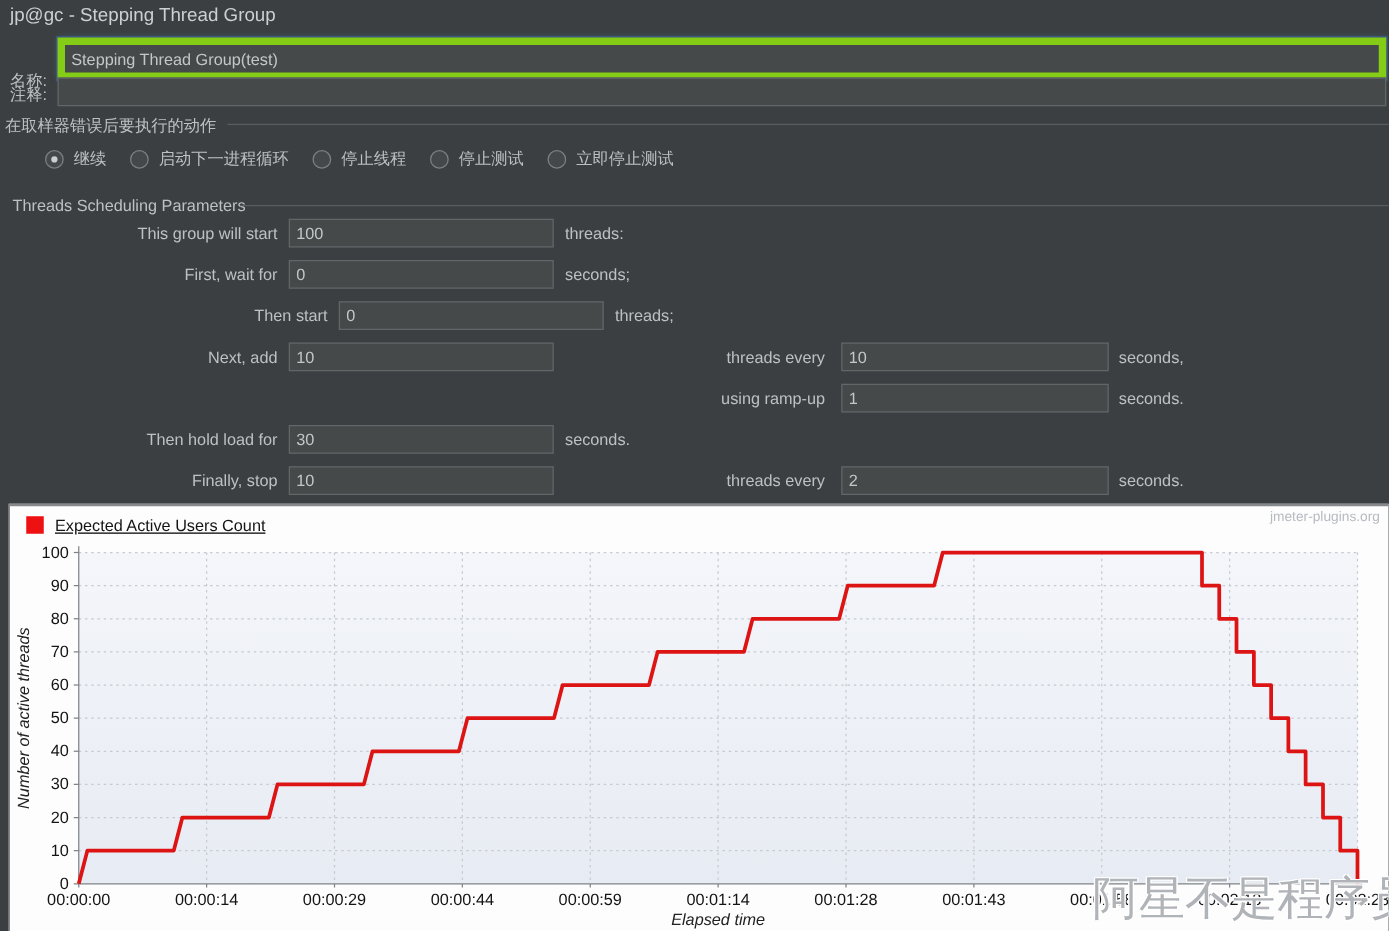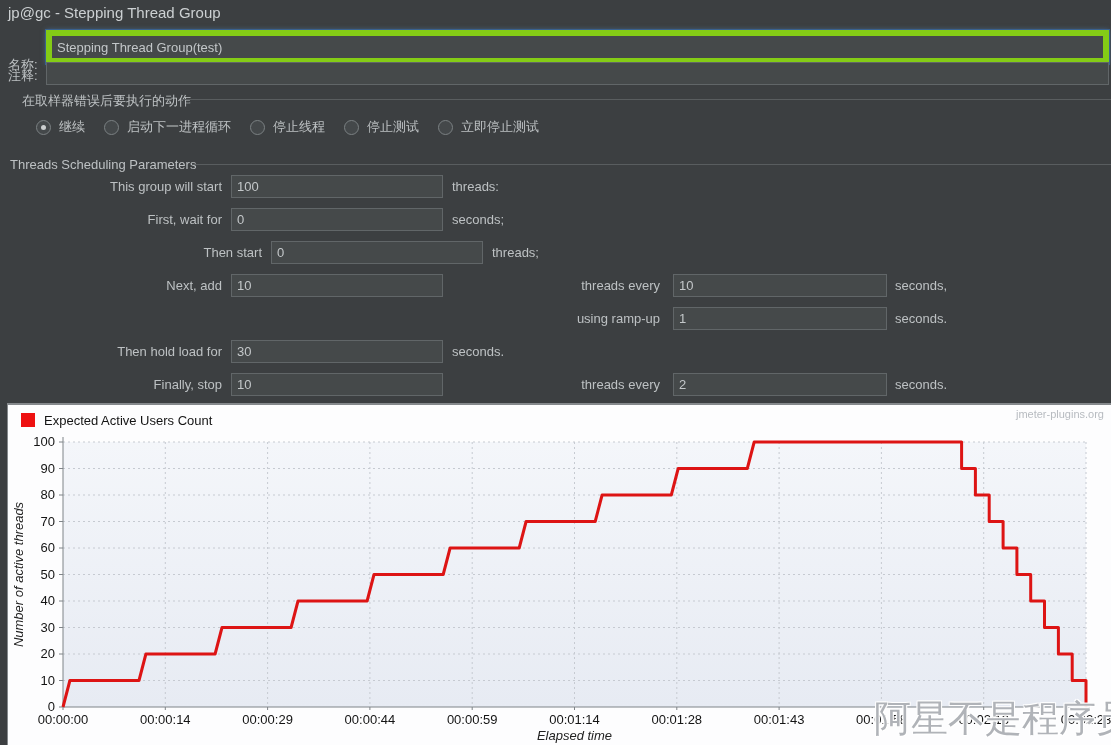--- a/index.html
+++ b/index.html
@@ -39,21 +39,21 @@
   .c1s{position:absolute;left:452px;top:4px;}
   .c2l{position:absolute;right:451px;top:4px;}
   .c2i{left:673px;top:0;width:214px;height:23px;}
   .c2s{position:absolute;left:895px;top:4px;}
 
   .chart-panel{
     position:absolute;left:7px;top:403px;width:1104px;height:342px;
     background:#fdfdfe;border-top:2px solid #85898c;border-left:1px solid #85898c;
     box-sizing:border-box;overflow:hidden;
   }
-  .legend{position:absolute;left:13px;top:8px;display:flex;align-items:flex-start;gap:9px;z-index:3;}
+  .legend{position:absolute;left:13px;top:8px;display:flex;align-items:flex-start;gap:9px;z-index:3;text-decoration:underline;}
   .legend-swatch{width:14px;height:14px;flex:0 0 auto;}
   .legend-label{font-size:13px;color:#141414;}
   .jmeter-mark{position:absolute;right:7px;top:3px;font-size:11px;color:#b7bbc0;z-index:3;}
   #chart-svg{position:absolute;left:0;top:0;z-index:1;}
   .big-watermark{
     position:absolute;left:866px;top:289px;z-index:5;
     font-size:37px;white-space:nowrap;color:rgba(128,133,141,.62);
     text-shadow:-1px -1px 0 rgba(255,255,255,.9),1px 1px 0 rgba(255,255,255,.9),
                 1px -1px 0 rgba(255,255,255,.9),-1px 1px 0 rgba(255,255,255,.9);
   }
@@ -62,21 +62,21 @@
 <body>
 
 <div class="win-title">jp@gc - Stepping Thread Group</div>
 
 <span class="flabel lbl-name">名称:</span>
 <input id="name-field" class="field" readonly="" value="Stepping Thread Group(test)" style="">
 
 <span class="flabel lbl-comment">注释:</span>
 <input id="comment-field" class="field" readonly="" value="" style="">
 
-<span class="sect-title" style="left:22px;top:92px;">在取样器错误后要执行的动作</span>
+<span class="sect-title" style="left:4px;top:92px;">在取样器错误后要执行的动作</span>
 <div class="sect-line" style="left:182px;top:99px;width:929px;"></div>
 <div class="radio-row">
   <label class="radio">
     <span class="rb sel"></span>
     <span>继续</span>
   </label>
   <label class="radio">
     <span class="rb"></span>
     <span>启动下一进程循环</span>
   </label>

